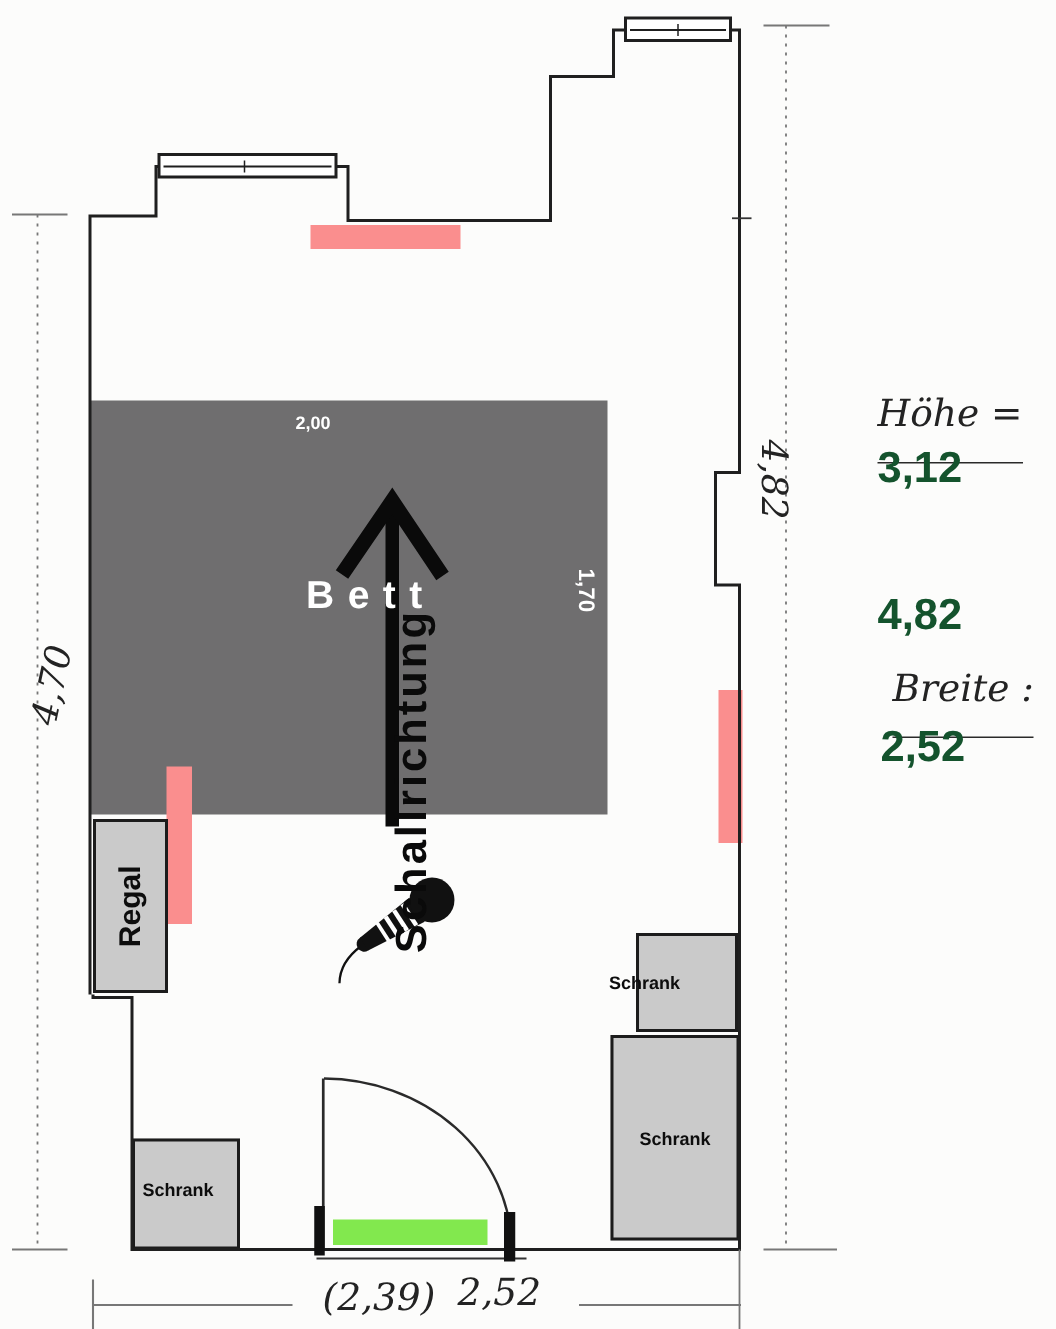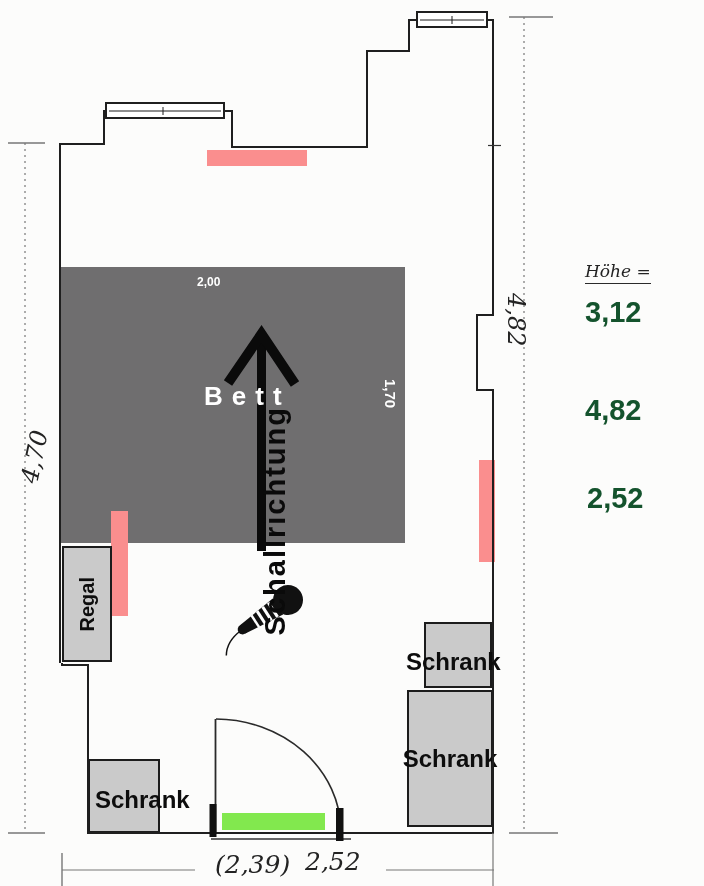--- a/index.html
+++ b/index.html
@@ -15,28 +15,28 @@
 
   
   .bed{background:#6f6e6f;}
   .furn{background:#cacaca;border:2px solid #1c1c1c;box-sizing:border-box;}
   .speaker{background:#fa8e8e;}
   .mat{background:#82e84e;}
 
   
   .bed-dim{color:#ffffff;font-weight:bold;font-size:12px;}
   .bed-name{color:#ffffff;font-weight:bold;font-size:26px;letter-spacing:9px;margin-left:34px;}
-  .furn-label{font-weight:bold;font-size:24px;color:#0d0d0d;}
+  .furn-label{font-weight:bold;font-size:12px;color:#0d0d0d;}
   .sound-label{font-weight:bold;font-size:29px;letter-spacing:2px;color:#0a0a0a;}
   .big-val{font-weight:bold;font-size:29px;color:#14532d;}
   .area-val{font-weight:bold;font-size:27px;color:#141414;}
 
   
   .hand{font-family:"DejaVu Serif", serif;font-style:italic;color:#232323;}
-  .hand-label{font-size:17px;border-bottom:1.5px solid #2a2a2a;padding-bottom:2px;}
+  .hand-label{font-size:25px;border-bottom:1.5px solid #2a2a2a;padding-bottom:18px;}
   .hand-dim{font-size:24px;}
   .hand-bottom{font-size:25px;}
 
   
   .vtext-up{writing-mode:vertical-rl;transform:rotate(180deg);display:inline-block;}
   .vtext-down{writing-mode:vertical-rl;display:inline-block;}
 
   .shelf-box{display:flex;align-items:center;justify-content:center;}
   .cab-center{display:flex;align-items:center;justify-content:center;text-align:center;}
 </style>
@@ -134,15 +134,16 @@
   <span class="txt hand hand-dim" style="left:20px;top:430px;transform:rotate(12deg);"><span class="vtext-up">4,70</span></span>
   <span class="txt hand hand-dim vtext-down" style="left:502px;top:293px;">4,82</span>
   <span class="txt hand hand-bottom" style="left:215px;top:850px;">(2,39)</span>
   <span class="txt hand hand-bottom" style="left:305px;top:847px;">2,52</span>
 
   <span class="txt hand hand-label" style="left:585px;top:261px;">Höhe =</span>
   <span class="txt big-val" style="left:585px;top:296px;">3,12</span>
 
   <span class="txt big-val" style="left:585px;top:394px;">4,82</span>
 
+  <span class="txt hand hand-label" style="left:595px;top:444px;">Breite :</span>
   <span class="txt big-val" style="left:587px;top:482px;">2,52</span>
 
 </div>
 
 </body></html>

